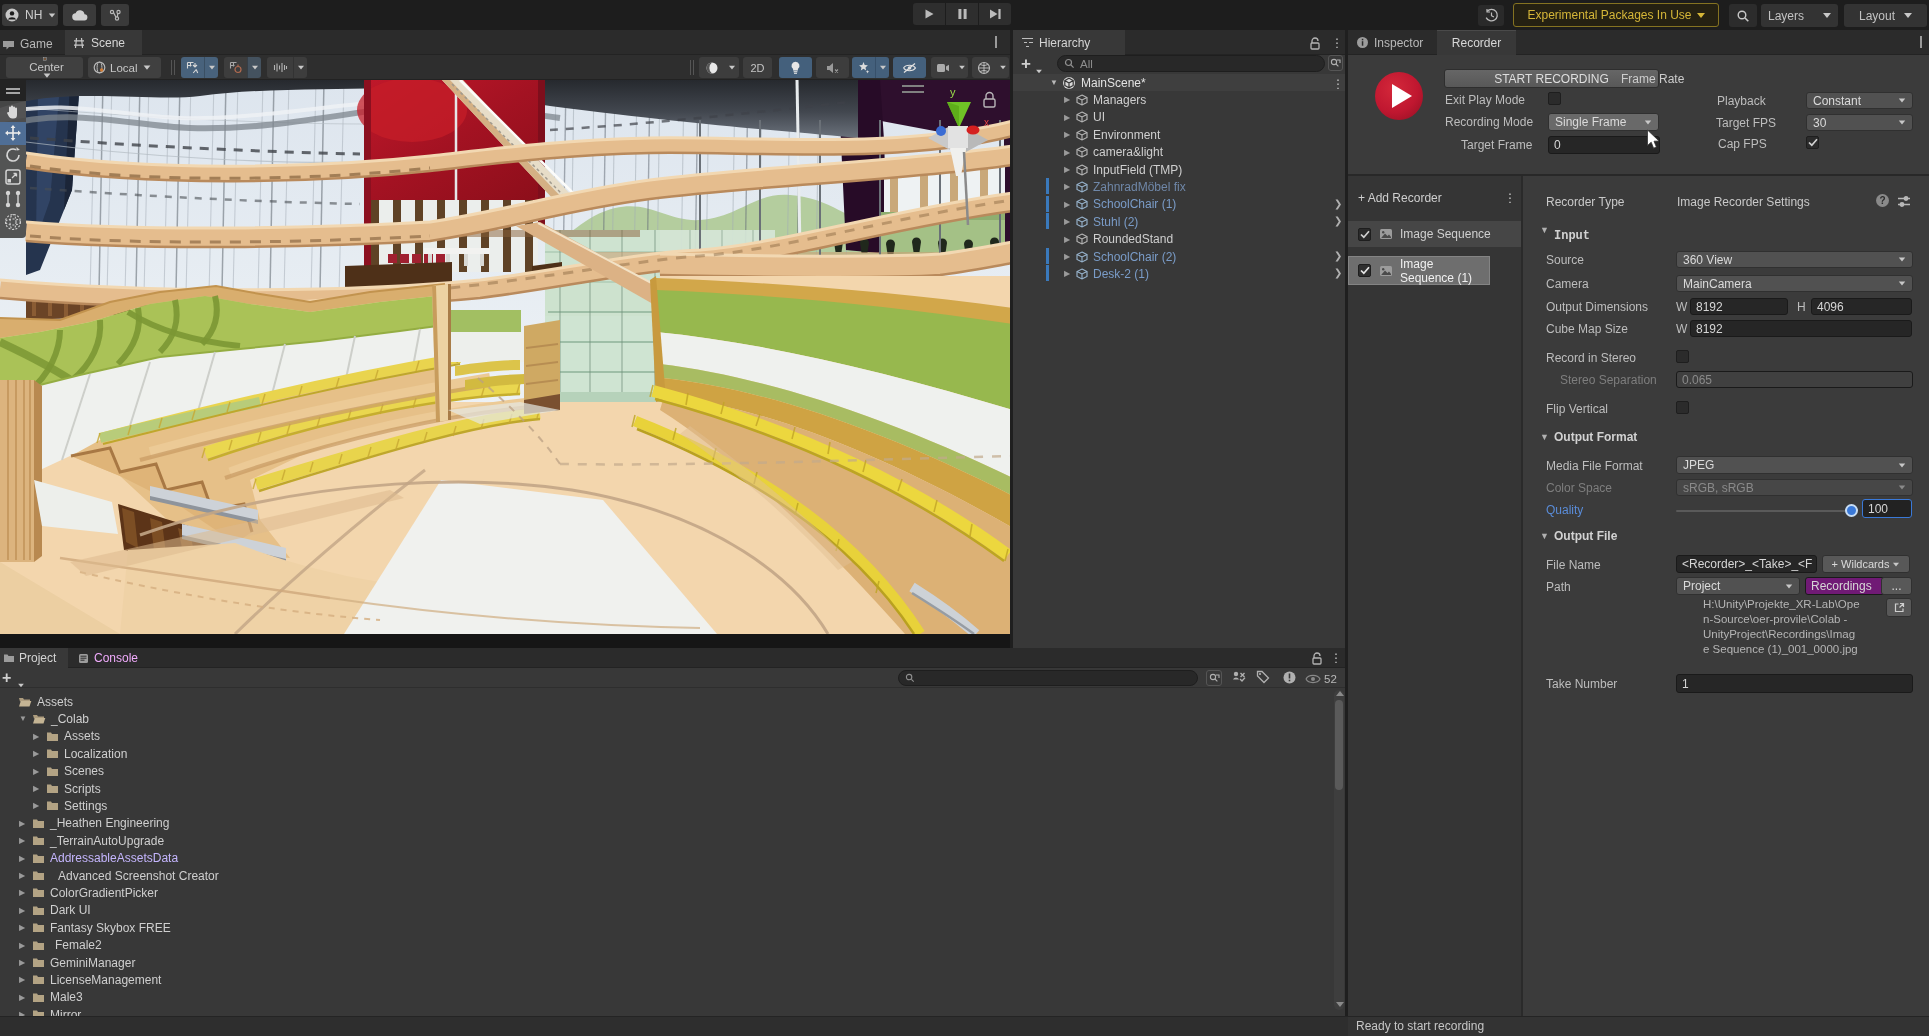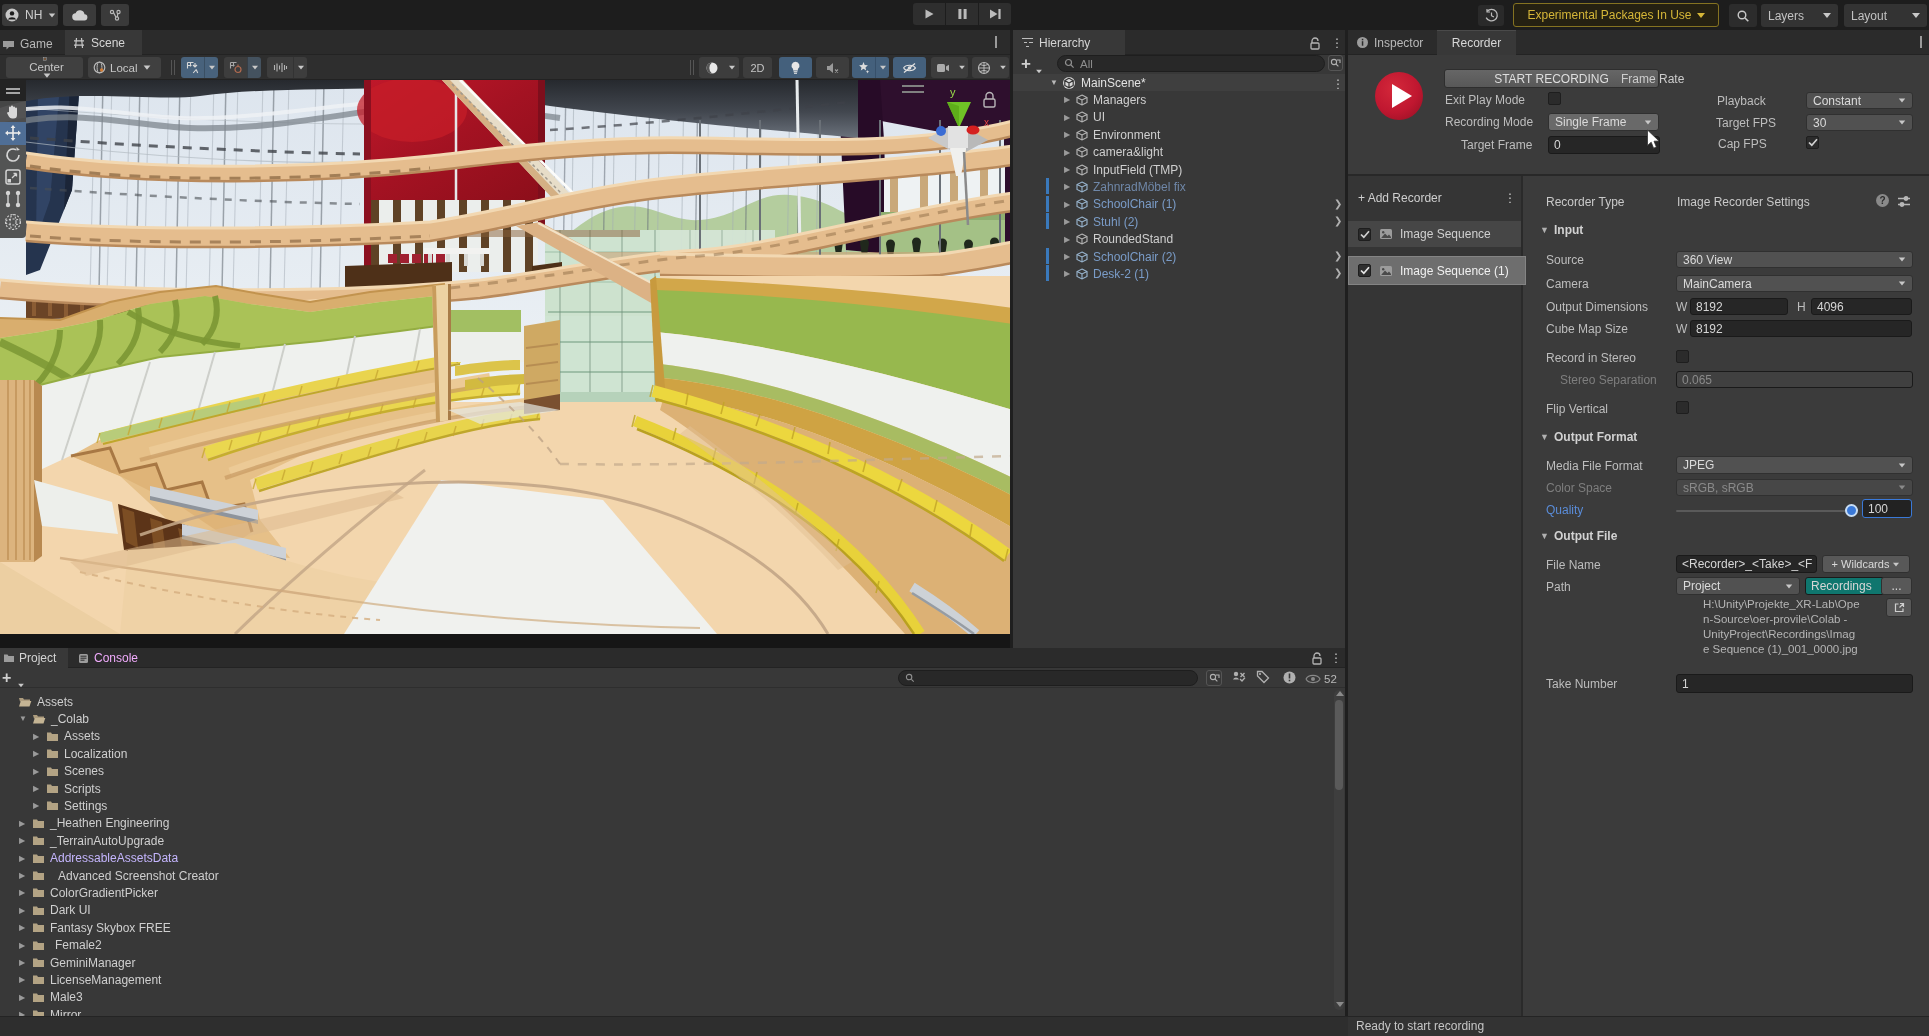--- a/index.html
+++ b/index.html
@@ -85,21 +85,21 @@
   <svg width="14" height="14" viewBox="0 0 14 14">
         <circle cx="6" cy="6" r="3.8" fill="none" stroke="#cquad8c8c8" stroke-width="1.4"></circle>
         <circle cx="6" cy="6" r="3.8" fill="none" stroke="#c8c8c8" stroke-width="1.4"></circle>
         <path d="M9 9 L12.3 12.3" stroke="#c8c8c8" stroke-width="1.6"></path>
       </svg>
 </div>
 <div class="abs btn" style="left:1761px;top:4px;width:77px;height:23px;background:#333333;justify-content:flex-start;padding:0 7px;">
   <span style="color:#c2c2c2;">Layers</span>
       <span class="arr" style="margin-left:auto;"></span>
 </div>
-<div class="abs btn" style="left:1844px;top:4px;width:83px;height:23px;background:#333333;justify-content:flex-start;padding:0 7px;">
+<div class="abs btn" style="left:1844px;top:4px;width:83px;height:23px;background:#333333;justify-content:flex-start;padding:0 15px;">
   <span style="color:#c2c2c2;">Layout</span>
       <span class="arr" style="margin-left:auto;"></span>
 </div>
 
 <div class="abs" style="left:0;top:30px;width:1013px;height:25px;background:#2b2b2b;border-bottom:1px solid #232323;"></div>
 <div class="abs" style="left:0;top:33px;height:22px;display:flex;align-items:center;color:#b9b9b9;font-size:12px;">
   <svg width="13" height="11" viewBox="0 0 13 11" style="margin-left:2px;">
         <path d="M1 2 h11 v6 h-5 l-2.5 2.5 v-2.5 h-3.5 z" fill="#9a9a9a"></path>
       </svg>
   <span style="margin-left:5px;">Game</span>
@@ -985,21 +985,21 @@
           <path d="M1 4.5 L3.8 7.2 L9 1.2" fill="none" stroke="#d0d0d0" stroke-width="1.7"></path>
         </svg>
       </div>
       <svg width="14" height="12" viewBox="0 0 14 12" style="flex:none;margin-left:8px;">
         <rect x="1" y="1" width="12" height="10" rx="1.5" fill="#9c9c9c"></rect>
         <circle cx="4.2" cy="4.2" r="1.2" fill="#4a4a4a"></circle>
         <path d="M2.5 9.5 L6 5.5 L8.5 8 L10 6.5 L12 9 v1 h-9.5 z" fill="#4a4a4a"></path>
       </svg>
       <span style="color:#d0d0d0;font-size:12px;margin-left:7px;">Image Sequence</span>
     </div>
-<div class="abs" style="left:1348px;top:256px;width:178px;height:29px;background:#6e6e6e;border:1px solid #848484;display:flex;align-items:center;">
+<div class="abs" style="left:1348px;top:256px;width:142px;height:29px;background:#6e6e6e;border:1px solid #848484;display:flex;align-items:center;">
       <div class="cb" style="margin-left:9px;flex:none;display:flex;align-items:center;justify-content:center;background:#2f2f2f;">
         <svg width="10" height="9" viewBox="0 0 10 9">
           <path d="M1 4.5 L3.8 7.2 L9 1.2" fill="none" stroke="#e6e6e6" stroke-width="1.7"></path>
         </svg>
       </div>
       <svg width="14" height="12" viewBox="0 0 14 12" style="flex:none;margin-left:8px;">
         <rect x="1" y="1" width="12" height="10" rx="1.5" fill="#9c9c9c"></rect>
         <circle cx="4.2" cy="4.2" r="1.2" fill="#4a4a4a"></circle>
         <path d="M2.5 9.5 L6 5.5 L8.5 8 L10 6.5 L12 9 v1 h-9.5 z" fill="#4a4a4a"></path>
       </svg>
@@ -1009,21 +1009,21 @@
 <div class="lbl" style="left:1677px;top:195px;color:#c9c9c9;">Image Recorder Settings</div>
 <div class="abs" style="left:1876px;top:194px;width:13px;height:13px;border-radius:50%;background:#8a8a8a;color:#2b2b2b;font-size:10px;font-weight:bold;text-align:center;line-height:13px;">?</div>
 <div class="abs" style="left:1897px;top:194px;"><svg width="14" height="13" viewBox="0 0 14 13">
         <g stroke="#b8b8b8" stroke-width="1.3" fill="none">
           <path d="M1 3.5 h12 M1 9.5 h12"></path>
           <circle cx="9" cy="3.5" r="1.8" fill="#b8b8b8"></circle>
           <circle cx="5" cy="9.5" r="1.8" fill="#b8b8b8"></circle>
         </g>
       </svg></div>
 <div class="abs" style="left:1540px;top:225px;color:#b0b0b0;font-size:9px;">▼</div>
-<div class="hdr" style="left:1554px;top:223px;">Input</div>
+<div class="hdr" style="left:1554px;top:229px;font-family:Liberation Mono, monospace;">Input</div>
 <div class="lbl" style="left:1546px;top:253px;">Source</div>
 <div class="abs dd" style="left:1676px;top:251px;width:237px;height:17px;">360 View<span class="arr" style="margin-left:auto;transform:scale(.8);"></span></div>
 <div class="lbl" style="left:1546px;top:277px;">Camera</div>
 <div class="abs dd" style="left:1676px;top:275px;width:237px;height:17px;">MainCamera<span class="arr" style="margin-left:auto;transform:scale(.8);"></span></div>
 <div class="lbl" style="left:1546px;top:300px;">Output Dimensions</div>
 <div class="lbl" style="left:1676px;top:300px;">W</div>
 <div class="abs field" style="left:1690px;top:298px;width:98px;height:17px;">8192</div>
 <div class="lbl" style="left:1797px;top:300px;">H</div>
 <div class="abs field" style="left:1811px;top:298px;width:101px;height:17px;">4096</div>
 <div class="lbl" style="left:1546px;top:322px;">Cube Map Size</div>
@@ -1045,21 +1045,21 @@
 <div class="abs" style="left:1676px;top:510px;width:174px;height:2px;background:#5a5a5a;border-radius:1px;"></div>
 <div class="abs" style="left:1845px;top:504px;width:13px;height:13px;border-radius:50%;background:#3a79d8;border:2px solid #c8ddf4;"></div>
 <div class="abs field" style="left:1862px;top:499px;width:50px;height:19px;border:1px solid #3a79d8;background:#222;">100</div>
 <div class="abs" style="left:1540px;top:531px;color:#b0b0b0;font-size:9px;">▼</div>
 <div class="hdr" style="left:1554px;top:529px;">Output File</div>
 <div class="lbl" style="left:1546px;top:558px;">File Name</div>
 <div class="abs field" style="left:1676px;top:555px;width:141px;height:18px;overflow:hidden;">&lt;Recorder&gt;_&lt;Take&gt;_&lt;F</div>
 <div class="abs dd" style="left:1822px;top:555px;width:88px;height:18px;background:#585858;justify-content:center;font-size:11px;white-space:nowrap;padding:0 3px;">+ Wildcards<span class="arr" style="margin-left:3px;transform:scale(.75);"></span></div>
 <div class="lbl" style="left:1546px;top:580px;">Path</div>
 <div class="abs dd" style="left:1676px;top:577px;width:124px;height:18px;">Project<span class="arr" style="margin-left:auto;transform:scale(.8);"></span></div>
-<div class="abs field" style="left:1805px;top:577px;width:87px;height:18px;background:#0f766e;">Recordings</div>
+<div class="abs field" style="left:1805px;top:577px;width:87px;height:18px;background:#701a75;">Recordings</div>
 <div class="abs dd" style="left:1881px;top:577px;width:31px;height:18px;background:#585858;justify-content:center;">...</div>
 <div class="abs" style="left:1703px;top:598px;color:#b5b5b5;font-size:11.5px;white-space:nowrap;">H:\Unity\Projekte_XR-Lab\Ope</div>
 <div class="abs" style="left:1703px;top:613px;color:#b5b5b5;font-size:11.5px;white-space:nowrap;">n-Source\oer-provile\Colab -</div>
 <div class="abs" style="left:1703px;top:628px;color:#b5b5b5;font-size:11.5px;white-space:nowrap;">UnityProject\Recordings\Imag</div>
 <div class="abs" style="left:1703px;top:643px;color:#b5b5b5;font-size:11.5px;white-space:nowrap;">e Sequence (1)_001_0000.jpg</div>
 <div class="abs dd" style="left:1886px;top:598px;width:26px;height:19px;background:#585858;justify-content:center;">
       <svg width="11" height="11" viewBox="0 0 11 11">
         <g fill="none" stroke="#cfcfcf" stroke-width="1.2">
           <path d="M4.5 2 H1.5 V9.5 H9 V6.5"></path>
           <path d="M6 1.5 h3.5 v3.5 M9.5 1.5 L5.5 5.5"></path>

